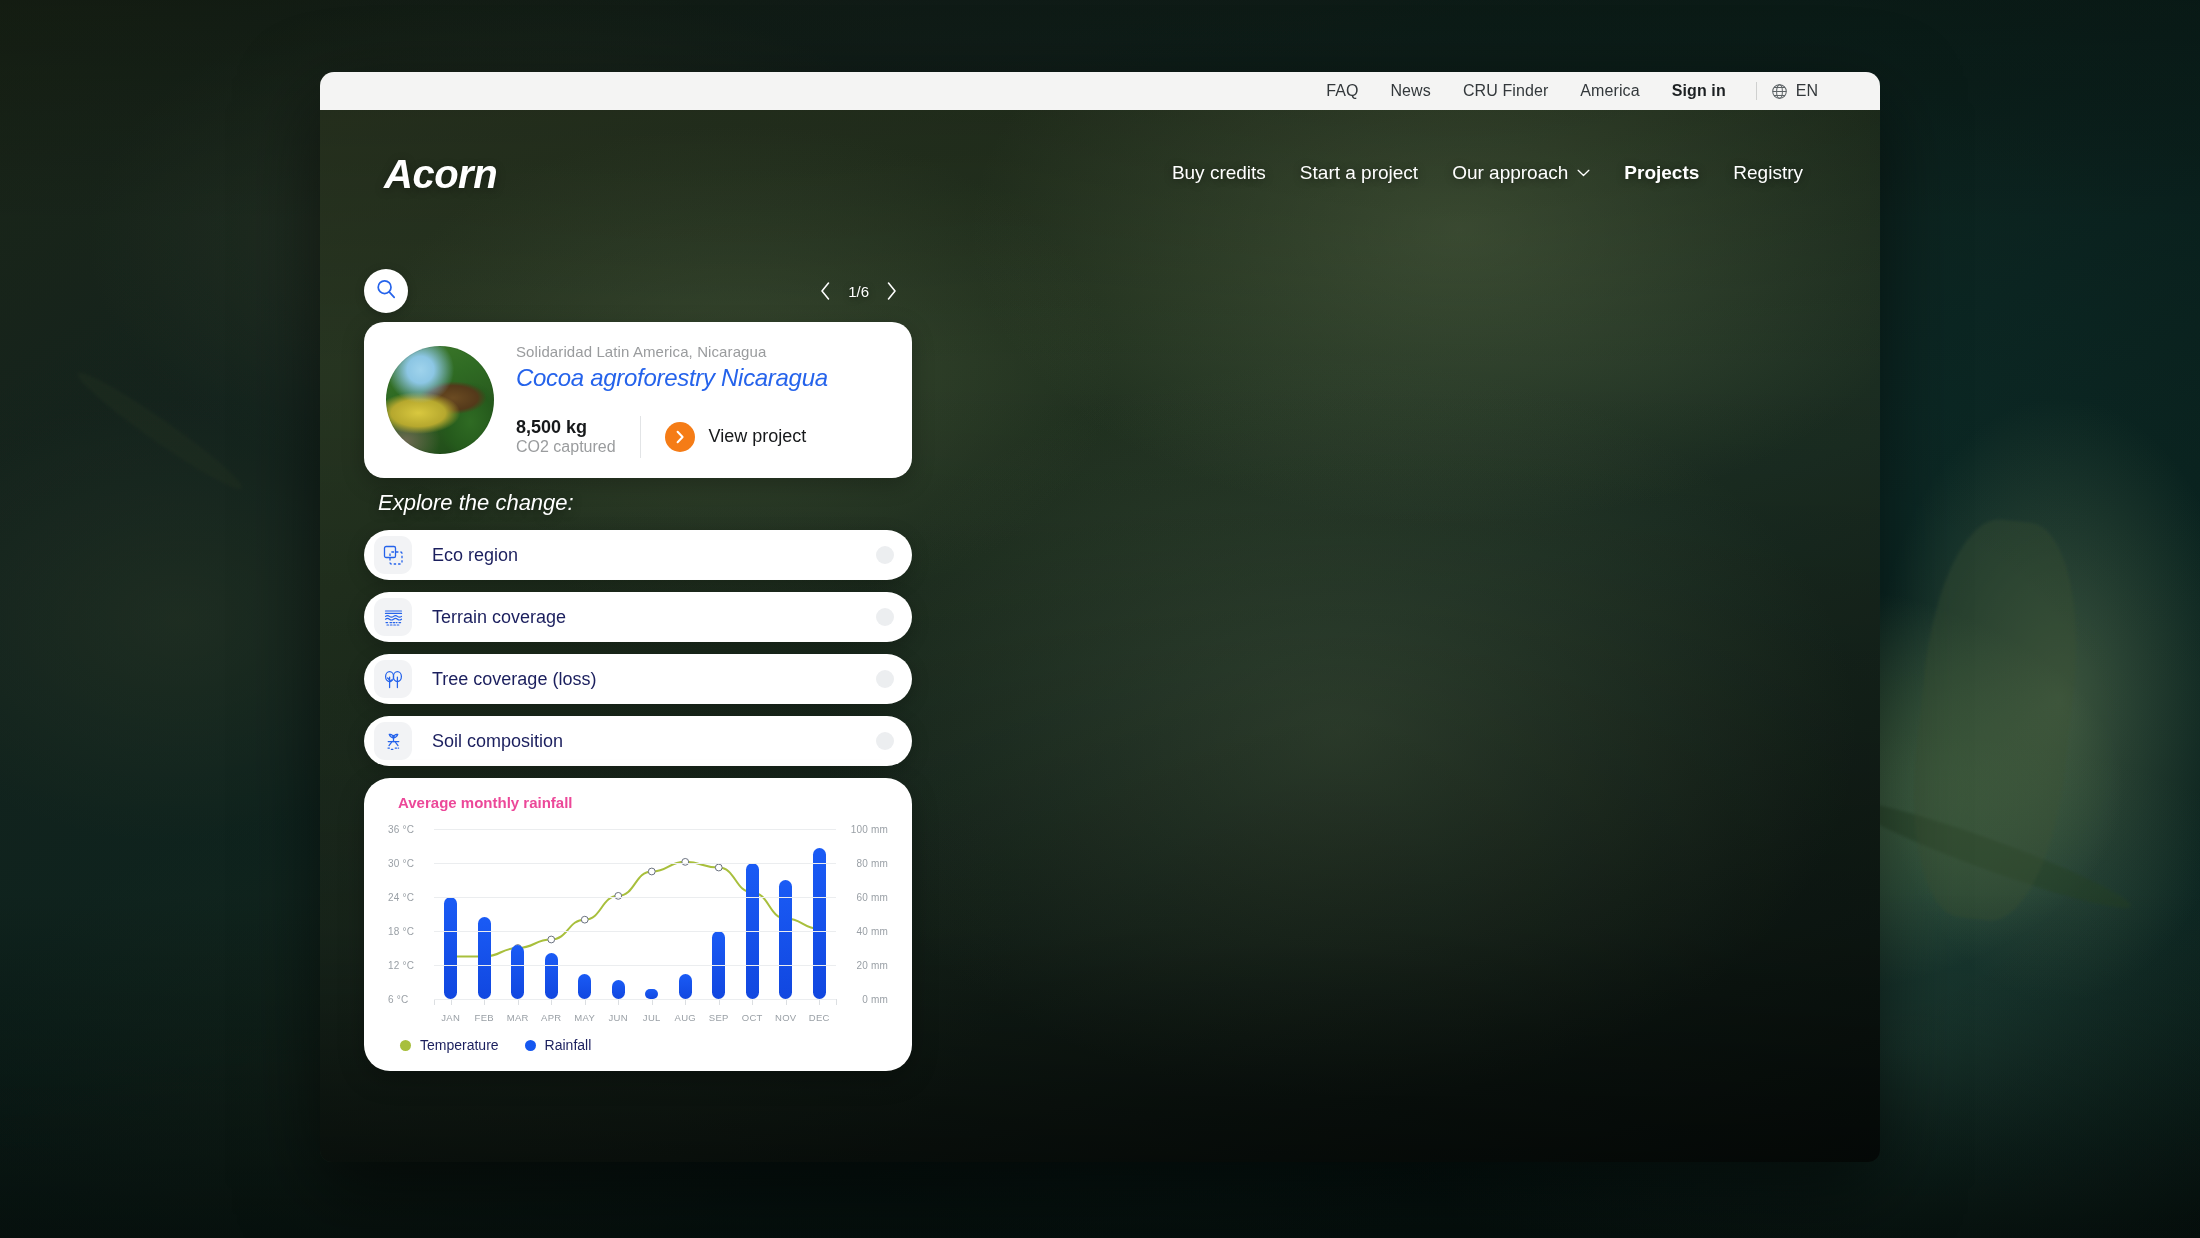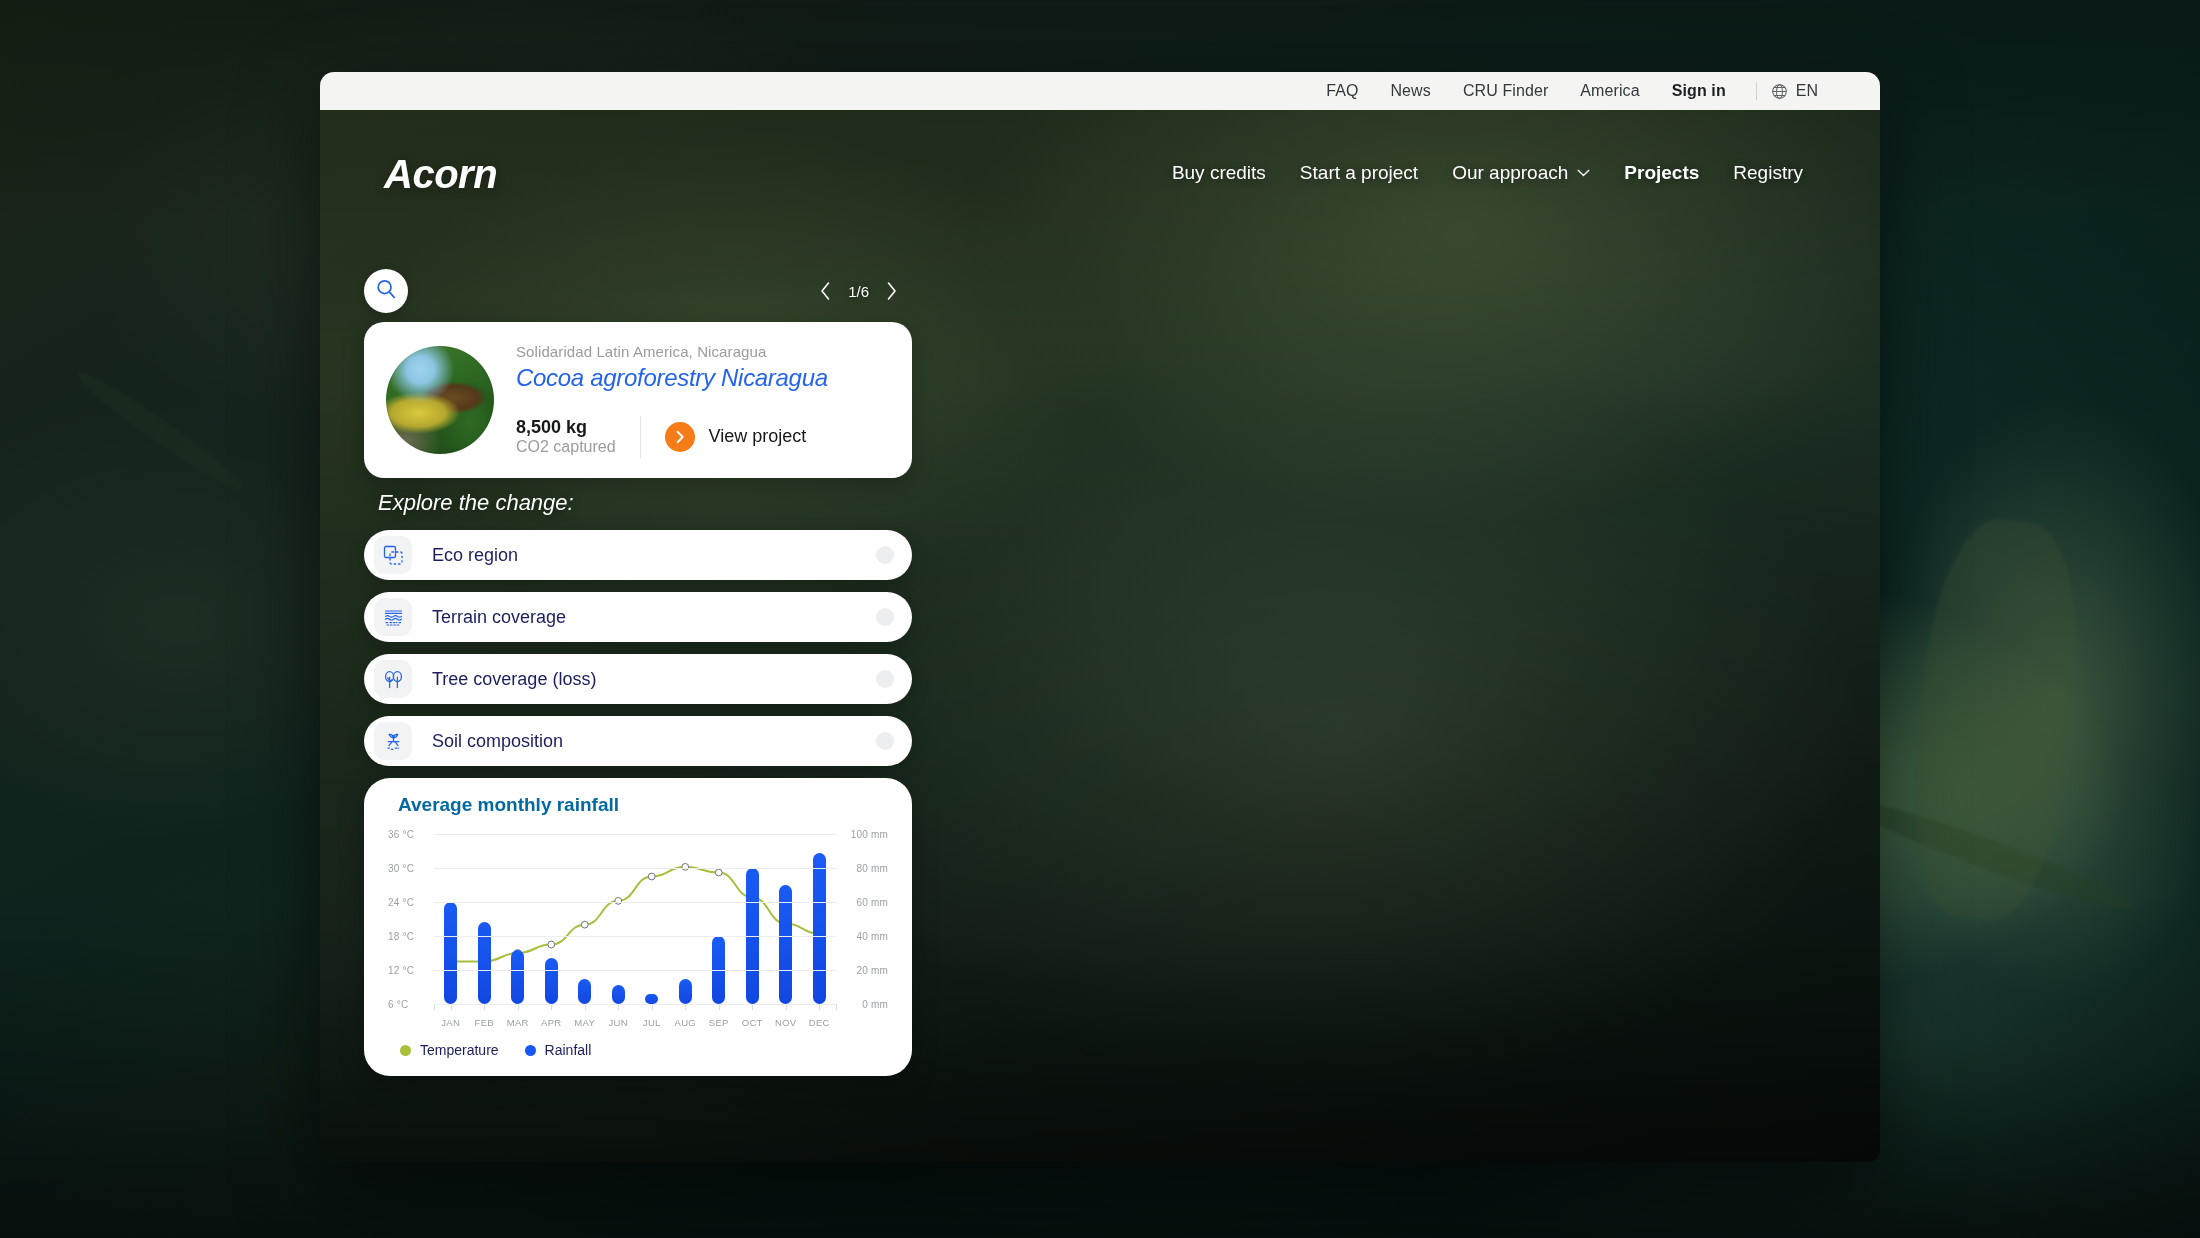--- a/index.html
+++ b/index.html
@@ -170,21 +170,21 @@
   }
   .layer-radio.on{ background:#1557f0; }
 
   
   #climate-card{
     background:#fff; border-radius:26px; padding:10px 10px 18px 10px;
     box-shadow:0 8px 26px rgba(0,0,0,.26);
   }
   #climate-head{ display:flex; align-items:center; padding:0 8px 0 0; height:50px; }
   #climate-sub{
-    margin:6px 0 0 24px; font-size:19px; font-weight:700; color:#0369a1;
+    margin:6px 0 0 24px; font-size:15px; font-weight:700; color:#ec4899;
   }
   #chart-wrap{ position:relative; margin:18px 14px 0 14px; height:170px; }
   .ylab{
     position:absolute; font-size:10px; color:#9aa0a6; letter-spacing:.2px;
     transform:translateY(-50%); white-space:nowrap;
   }
   .ylab.left{ left:0; }
   .ylab.right{ right:0; }
   .gridline{
     position:absolute; left:46px; right:52px; height:1px; background:#ebedef;

